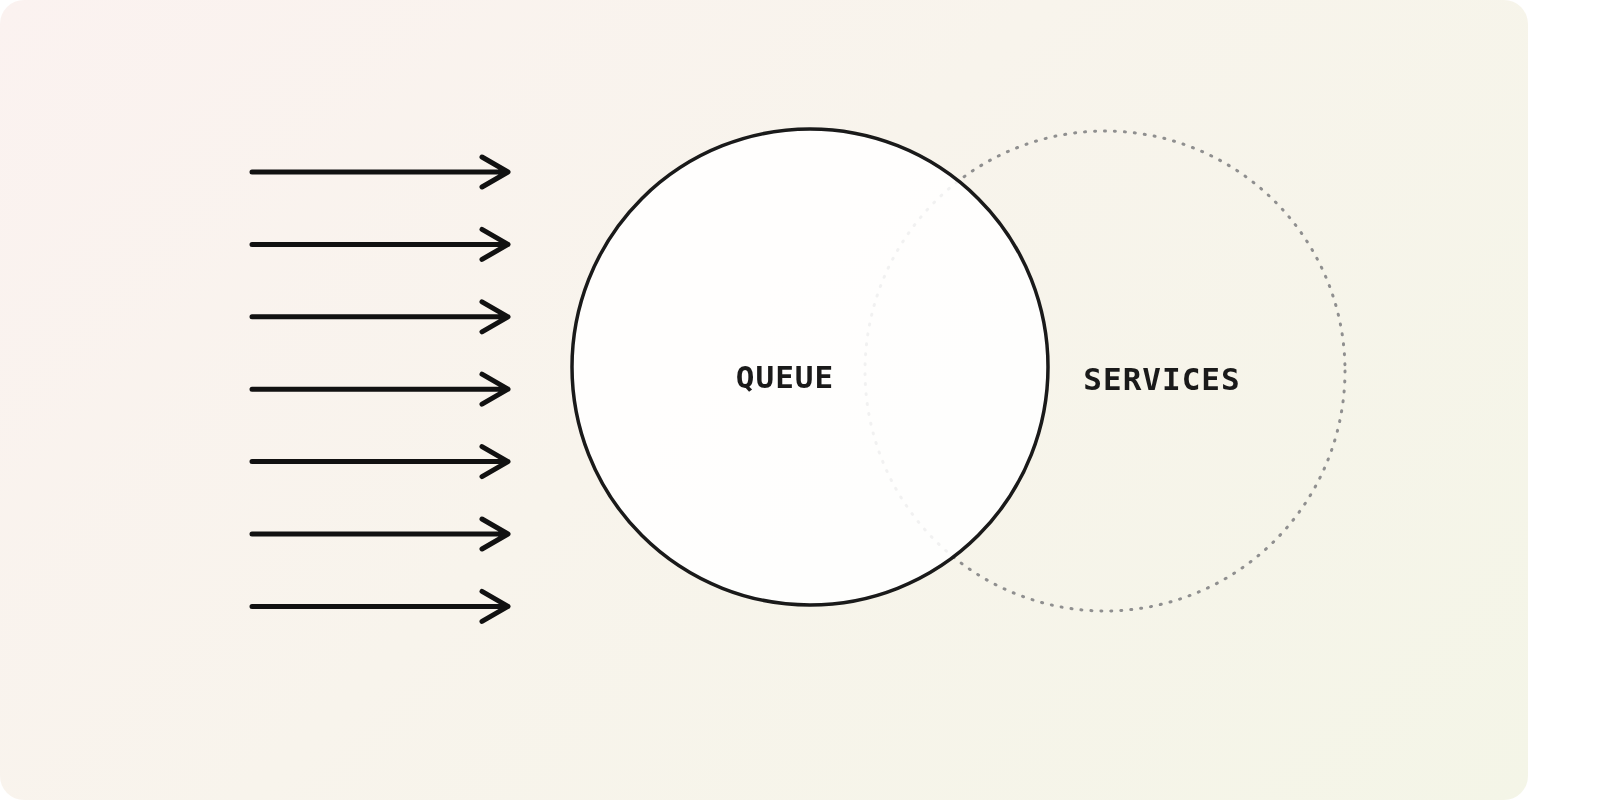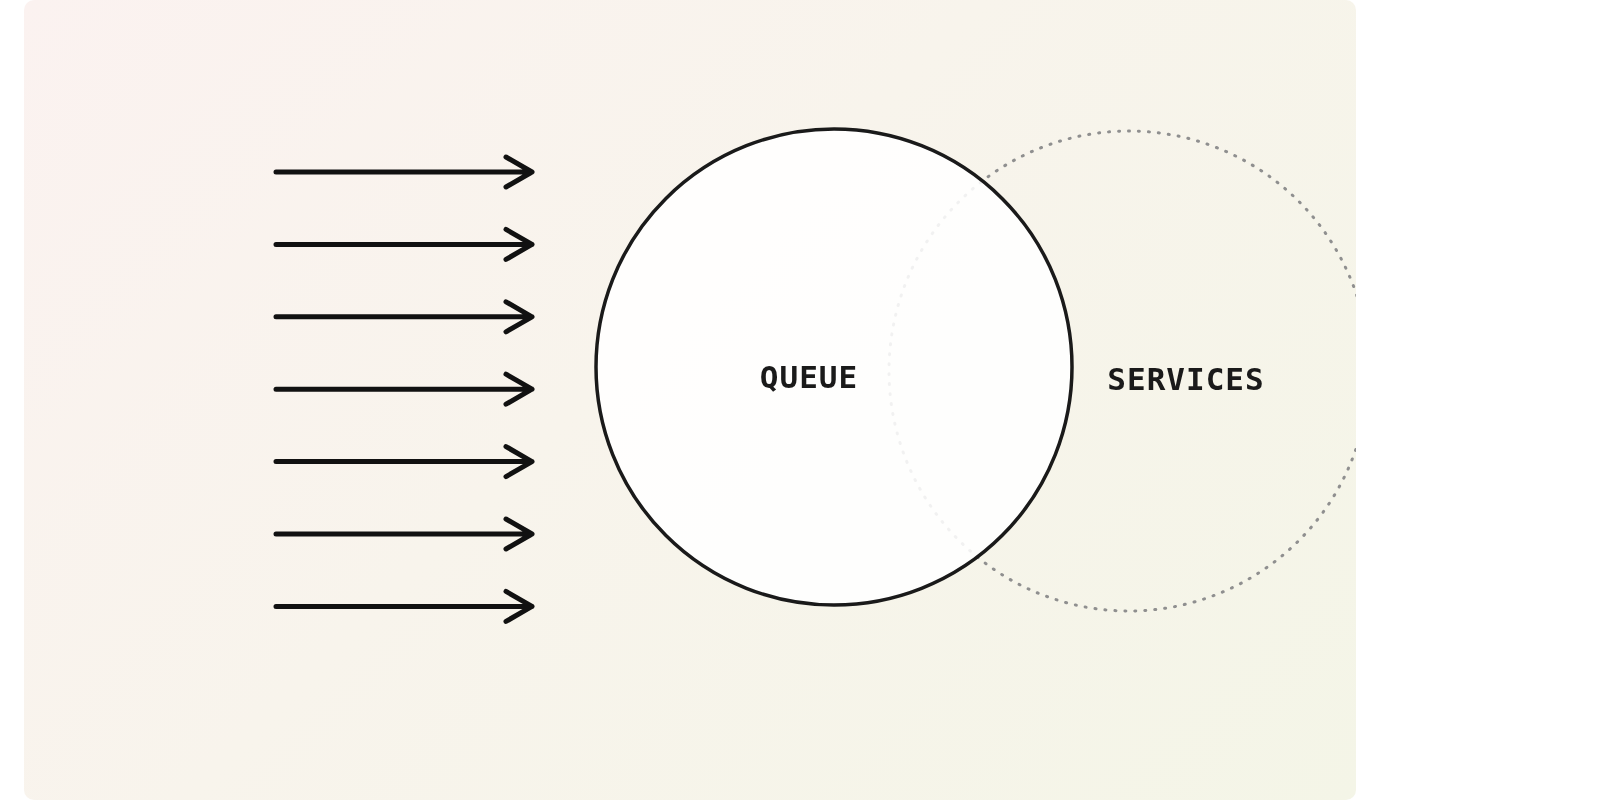--- a/index.html
+++ b/index.html
@@ -6,26 +6,25 @@
     margin: 0;
     padding: 0;
     width: 1600px;
     height: 800px;
     background: #ffffff;
     font-family: "DejaVu Sans Mono", monospace;
   }
   .canvas-card {
     position: absolute;
     inset: 0;
-    width: 1332px;
+    width: 1528px;
     height: 800px;
-    border-radius: 10px;
+    border-radius: 24px;
     background: linear-gradient(135deg, #fbf2f0 0%, #f8f4ec 45%, #f4f5e7 100%);
     overflow: hidden;
-    margin-left: 24px;
   }
   svg.diagram {
     position: absolute;
     left: 0;
     top: 0;
     width: 1600px;
     height: 800px;
     display: block;
   }
   text.circle-label {

